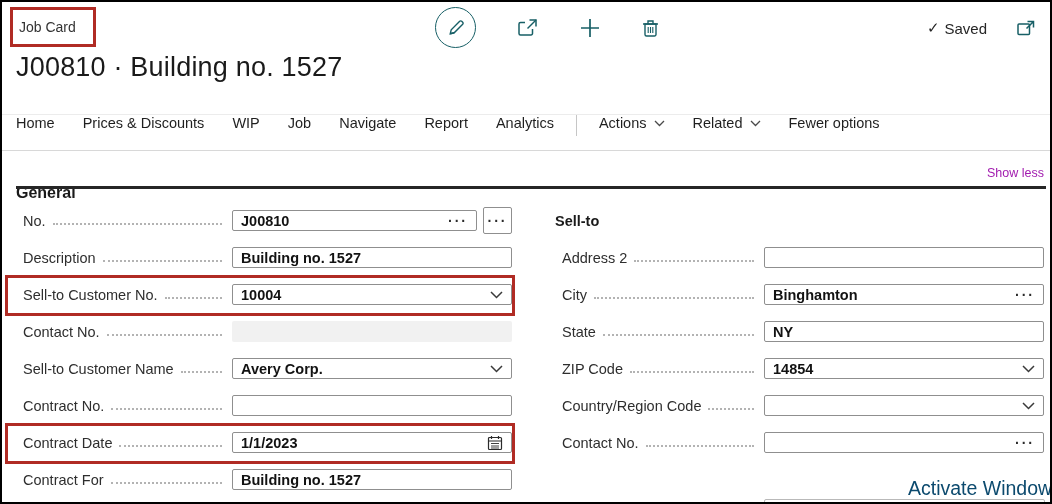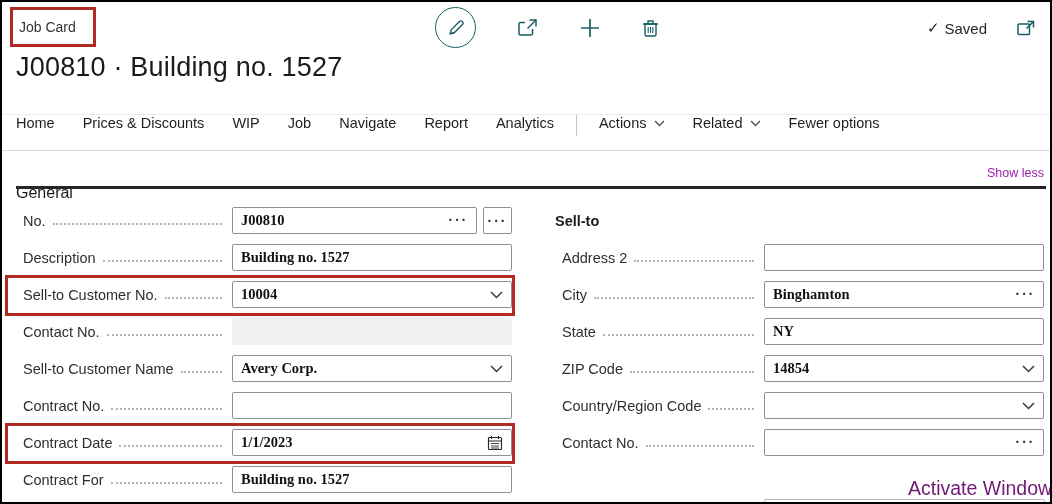--- a/index.html
+++ b/index.html
@@ -40,21 +40,21 @@
     border-top:1px solid #ececec; border-bottom:1px solid #d8d8d8;
     display:flex; align-items:flex-start; gap:28px; padding:0 14px; font-size:14.5px; color:#1f1f1f;
   }
   .menu-item { white-space:nowrap; cursor:pointer; display:flex; align-items:center; gap:7px; }
   .menu-divider { width:1px; height:21px; background:#c6c6c6; margin:0 -6px; }
   
   .section-head {
     position:absolute; left:14px; right:6px; top:158px; height:26px;
     display:flex; align-items:center; justify-content:space-between;
   }
-  .section-title { font-size:16px; font-weight:400; color:#1a1a1a;margin-top:40px; }
+  .section-title { font-size:16px; font-weight:700; color:#1a1a1a;margin-top:40px; }
   .show-less { font-size:12.5px; color:#a21caf; cursor:pointer; }
   .section-rule { position:absolute; left:14px; right:4px; top:184px; height:3px; background:#262626; }
   
   .fields {
     position:absolute; left:14px; top:198px; width:1030px;
     display:flex; align-items:flex-start;
   }
   .col { padding-top:7px; }
   .col-left  { width:496px; }
   .col-right { width:489px; margin-left:43px; }
@@ -62,42 +62,41 @@
     font-size:14.5px; font-weight:700; color:#1a1a1a; }
   .field-row { display:flex; align-items:center; height:27px; margin-bottom:10px; position:relative; }
   .field-row.hl::before {
     content:""; position:absolute; left:-11px; right:-3px; top:-6px; bottom:-8px;
     border:3px solid var(--red); pointer-events:none; z-index:3;
   }
   .flabel { font-size:14.5px; color:#2e2e2e; white-space:nowrap; flex:none;margin-left:7px; }
   .leader { flex:1; height:9px; border-bottom:2px dotted #b3b3b3; margin:0 10px 0 7px; min-width:10px; }
   .control { flex:none; width:280px; display:flex; align-items:center; gap:6px; }
   .input {
-    height:27px; flex:1; border:1.5px solid #8f8f8f; border-radius:2px; background:#fff;
+    height:21px; flex:1; border:1.5px solid #8f8f8f; border-radius:2px; background:#fff;
     display:flex; align-items:center; padding:0 8px; font-size:14.5px; font-weight:600; color:#121212;
     min-width:0;
-    font-family:Liberation Serif, serif;
   }
   .input .val { flex:1; white-space:nowrap; overflow:hidden; }
   .input.disabled { border-color:transparent; background:#f1f1f1; }
   .assist-dots { font-weight:700; color:#2b2b2b; letter-spacing:2px; font-size:14px; line-height:10px; cursor:pointer; }
   .ext-btn {
     width:29px; height:27px; flex:none; border:1.5px solid #8f8f8f; border-radius:2px;
     display:flex; align-items:center; justify-content:center; cursor:pointer; background:#fff;
   }
   .chev svg, .cal svg { display:block; }
   .chev { cursor:pointer; display:flex; }
   .cal { cursor:pointer; display:flex; }
   
   .sliver {
     position:absolute; left:762px; top:497px; width:281px; height:27px;
     border:1.5px solid #b9b9b9; border-radius:2px; background:#fff;
   }
   .watermark {
-    position:absolute; left:906px; top:475px; font-size:19.5px; color:#701a75;
+    position:absolute; left:906px; top:475px; font-size:19.5px; color:#0c4a6e;
     white-space:nowrap; z-index:6;
   }
 </style>
 </head>
 <body>
 
 <div class="page-type">
   <span>Job Card</span>
 </div>
 

